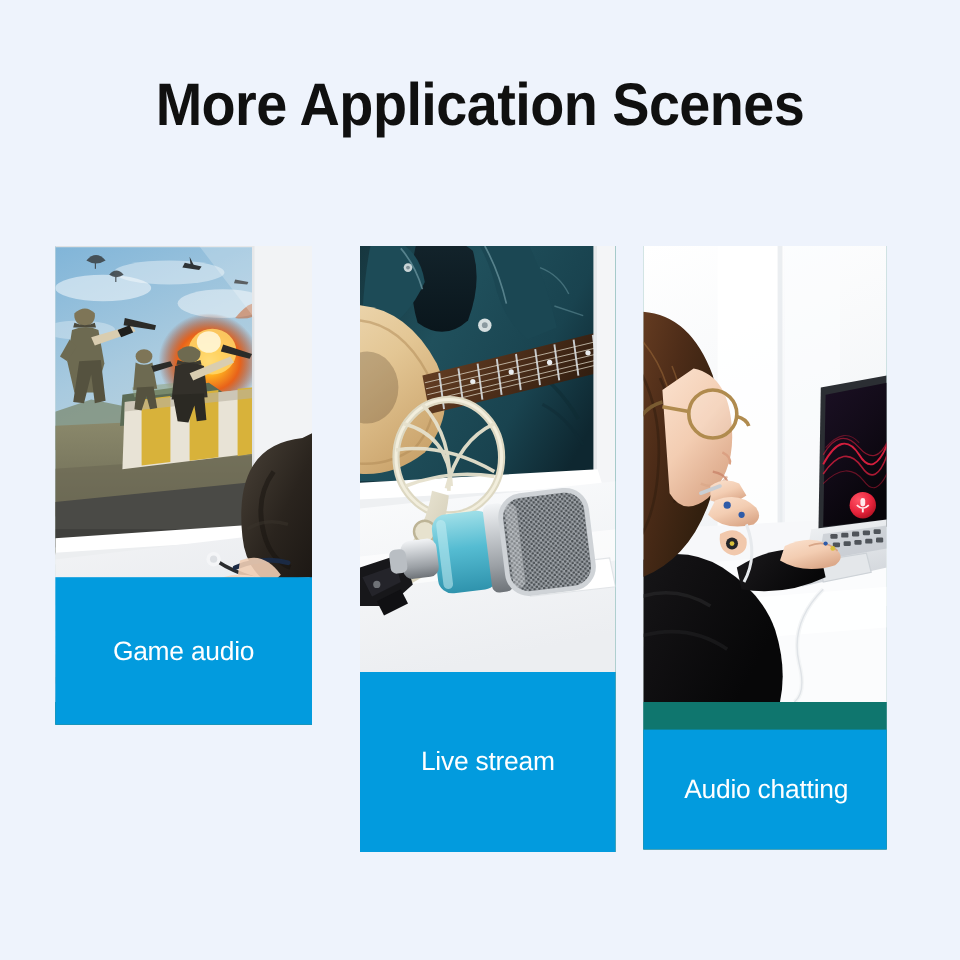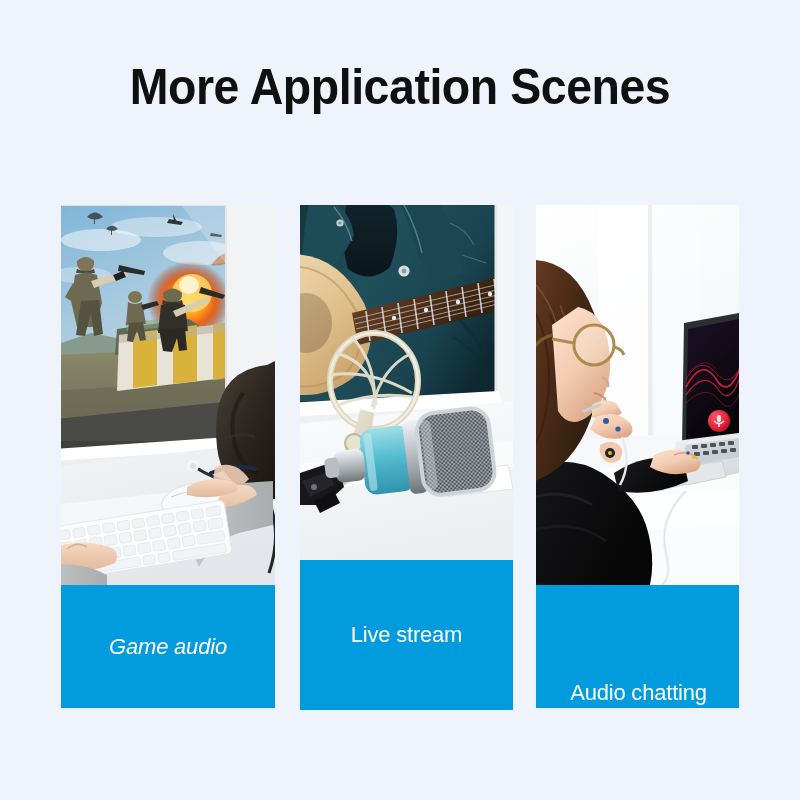--- a/index.html
+++ b/index.html
@@ -28,21 +28,21 @@
     white-space:nowrap;
   }
 
   
   .panel {
     position:absolute;
     top:205px;
     overflow:hidden;
     background:#0f766e;
   }
-  #panel-1 { left:61px;  width:214px; height:503px;font-style:italic; }
+  #panel-1 { left:46px;  width:214px; height:399px; }
   #panel-2 { left:300px; width:213px; height:505px; }
   #panel-3 { left:536px; width:203px; height:503px; }
 
   .photo {
     position:absolute;
     left:0; top:0; right:0;
     overflow:hidden;
     background:#f7f8fa;
   }
   #panel-1 .photo { height:380px; }
@@ -58,21 +58,21 @@
     flex-direction:column;
     align-items:center;
     justify-content:center;
     text-align:center;
     font-size:22px;
     line-height:30px;
     letter-spacing:-0.2px;
   }
   #panel-1 .caption { height:123px; }
   #panel-2 .caption { height:150px; }
-  #panel-3 .caption { height:123px;justify-content:flex-end; }
+  #panel-3 .caption { height:100px; }
   #panel-3 .caption { padding-left:2px; }
 
   svg.scene { display:block; width:100%; height:100%; }
 </style>
 </head>
 <body>
 
 <div id="page">
 
   <h1 class="page-title">More Application Scenes</h1>

